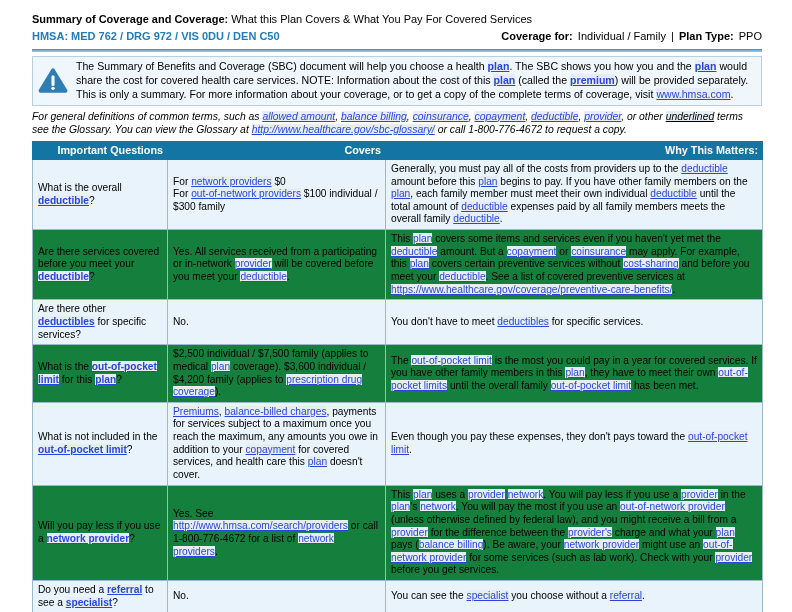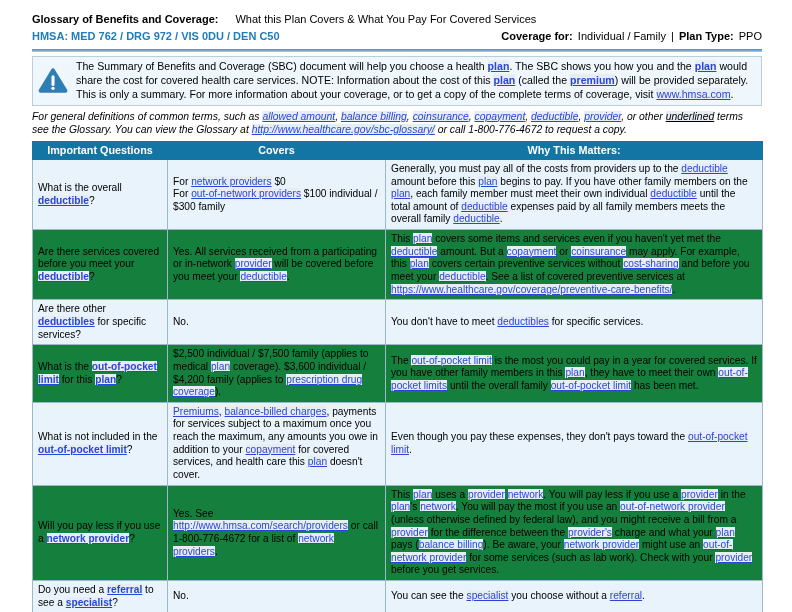--- a/index.html
+++ b/index.html
@@ -2,51 +2,51 @@
 <html style="--accent: #1E7DBA; --link: #2A46D8; --linkbg: #E6EDF4; --thbg: #1375A3; --alt: #E9F3FB; --tborder: #9DB8C6; --noticebg: #EFF6FC; --noticeborder: #BACFDE; --divider: #3E8EC2;"><head>
 <meta charset="utf-8">
 <style>
   html,body{margin:0;padding:0;background:#fff;}
   body{width:792px;height:612px;overflow:hidden;font-family:"Liberation Sans",sans-serif;color:#000;}
   .page{padding:12px 30px 0 32px;width:730px;}
   .b{font-weight:bold;}
   
   .hdr-line{display:flex;justify-content:space-between;align-items:baseline;font-size:11px;line-height:1.3;}
   .hdr-line2{margin-top:3px;}
-  .hdr-title-rest{margin-left:17px;}
+  .hdr-title-rest{margin-left:3px;}
   .hdr-period{color:var(--accent);font-weight:bold;}
   .hdr-codes{color:var(--accent);font-weight:bold;}
   .hdr-coverage span{margin-left:2px;margin-top:16px;}
   .divider{height:3px;margin:5px 0 4px 0;background:linear-gradient(to bottom,var(--divider),#a9cde3);}
   
   .notice{display:flex;align-items:center;gap:8px;border:1px solid var(--noticeborder);background:var(--noticebg);padding:3px 8px 3px 5px;font-size:10.6px;line-height:1.32;}
   .notice-icon{flex:0 0 auto;display:flex;align-items:center;}
   
   .defs{margin:4px 0 4px 0;font-size:10.4px;line-height:1.3;font-style:italic;}
   
   table{border-collapse:collapse;width:730px;font-size:10.2px;line-height:1.24;table-layout:fixed;}
   col.c1{width:135px;}col.c2{width:218px;}col.c3{width:377px;}
-  th{background:var(--thbg);color:#fff;text-align:center;font-size:10.8px;font-weight:bold;padding:2px 4px;border:1px solid var(--thbg);margin-top:30px;}
+  th{background:var(--thbg);color:#fff;text-align:right;font-size:10.8px;font-weight:bold;padding:2px 4px;border:1px solid var(--thbg);margin-top:30px;}
   td{border:1px solid var(--tborder);padding:3px 5px;vertical-align:middle;background:#15803d;}
   tr.alt td{background:var(--alt);}
   td.qcol{font-weight:bold;margin-left:39px;}
   
   .seg-b{font-weight:normal;}
   .seg-l{color:var(--link);text-decoration:underline;background:var(--linkbg);}
   .seg-bl{color:var(--link);text-decoration:underline;background:var(--linkbg);font-weight:bold;}
   .seg-u{text-decoration:underline;background:var(--linkbg);}
 </style>
 </head>
 <body>
 
 <div class="page">
 
   <div class="hdr-line">
     <div>
-      <span class="b">Glossary of Benefits and Coverage:</span><span class="hdr-title-rest">What this Plan Covers &amp; What You Pay For Covered Services</span>
+      <span class="b">Summary of Coverage and Coverage:</span><span class="hdr-title-rest">What this Plan Covers &amp; What You Pay For Covered Services</span>
     </div>
   </div>
 
   <div class="hdr-line hdr-line2">
     <div class="hdr-codes">HMSA: MED 762 / DRG 972 / VIS 0DU / DEN C50</div>
     <div class="hdr-coverage">
       <span class="b">Coverage for:</span>
       <span>Individual / Family</span>
       <span>|</span>
       <span class="b">Plan Type:</span>

